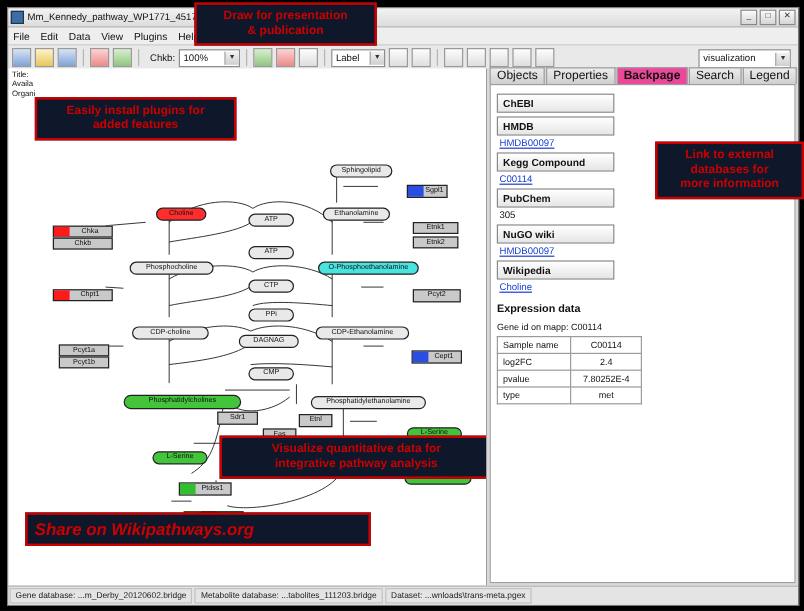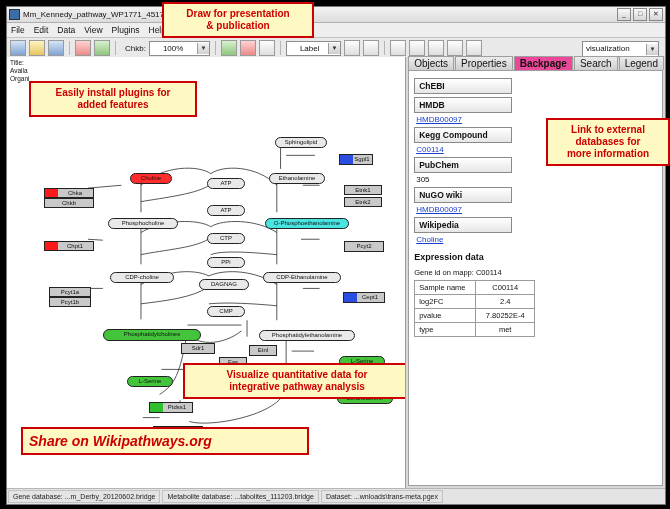--- a/index.html
+++ b/index.html
@@ -21,21 +21,21 @@
   .toolbar{height:20px;background:#e9e9e9;border-bottom:1px solid #bdbdbd;display:flex;align-items:center;
            padding:0 3px;gap:3px;font-size:8px;position:relative;}
   .tbtn{width:14px;height:14px;border:1px solid #9a9a9a;background:linear-gradient(#fdfdfd,#dedede);}
   .tbtn.ic-red{background:linear-gradient(#ffd2d2,#e98b8b);}
   .tbtn.ic-green{background:linear-gradient(#d8f0cf,#8fc57f);}
   .tbtn.ic-blue{background:linear-gradient(#d6e4f7,#7fa3d4);}
   .tbtn.ic-yellow{background:linear-gradient(#fff3c4,#e5c760);}
   .sep{width:1px;height:14px;background:#b5b5b5;margin:0 2px;}
   .zoom-label{font-size:8px;margin-left:4px;color:#111;}
   .zoom-box{width:46px;height:13px;border:1px solid #8d8d8d;background:#fff;font-size:8px;line-height:13px;
-            padding-left:13px;color:#111;display:flex;justify-content:space-between;align-items:center;}
+            padding-left:3px;color:#111;display:flex;justify-content:space-between;align-items:center;}
   .combo-arrow{width:11px;height:11px;background:linear-gradient(#f2f2f2,#cfcfcf);border-left:1px solid #9c9c9c;
               font-size:6px;line-height:11px;text-align:center;color:#333;}
   .lbl-combo{width:40px;}
   .vis-combo{position:absolute;right:6px;top:3px;width:72px;height:14px;border:1px solid #8d8d8d;background:#fff;
              font-size:8px;line-height:14px;display:flex;justify-content:space-between;align-items:center;padding-left:3px;color:#111;}
   
   .main{position:absolute;left:0;top:50px;right:0;bottom:16px;display:flex;}
   .left{width:428px;background:#ffffff;border-right:1px solid #9d9d9d;position:relative;overflow:hidden;}
   .leftinfo{position:absolute;left:3px;top:2px;font-size:6.5px;color:#111;line-height:8px;}
   .canvas{position:absolute;left:0;top:0;right:0;bottom:0;}
@@ -54,21 +54,21 @@
   .geneid{font-size:7.5px;margin-top:6px;}
   table.expr{border-collapse:collapse;margin-top:3px;font-size:7.5px;}
   table.expr td{border:1px solid #9b9b9b;padding:1px 4px;height:11px;}
   table.expr td.k{width:52px;}
   table.expr td.v{width:50px;text-align:center;}
   
   .statusbar{position:absolute;left:0;right:0;bottom:0;height:15px;background:#e4e4e4;border-top:1px solid #b5b5b5;
              display:flex;align-items:center;font-size:7px;color:#222;}
   .statusbar .cell{border:1px solid #c2c2c2;margin:1px;padding:0 4px;height:11px;line-height:11px;white-space:nowrap;}
   
-  .callout{position:absolute;border:2px solid #cc0000;background:#fef9c3;color:#cc0000;font-weight:bold;
+  .callout{position:absolute;border:2px solid #cc0000;background:#0f172a;color:#cc0000;font-weight:bold;
            text-align:center;font-size:10px;line-height:12px;padding:4px 6px;z-index:40;}
   .callout.big{font-size:14px;font-style:italic;line-height:16px;}
   
   .node{position:absolute;font-size:6px;text-align:center;color:#111;border:1px solid #222;
         line-height:9px;white-space:nowrap;box-sizing:border-box;}
   .metab{border-radius:7px;background:#e9e9e9;}
   .metab.green{background:#43c43a;}
   .metab.red{background:#ff2d2d;}
   .metab.cyan{background:#49e3e0;}
   .gene{background:#c9c9c9;}

